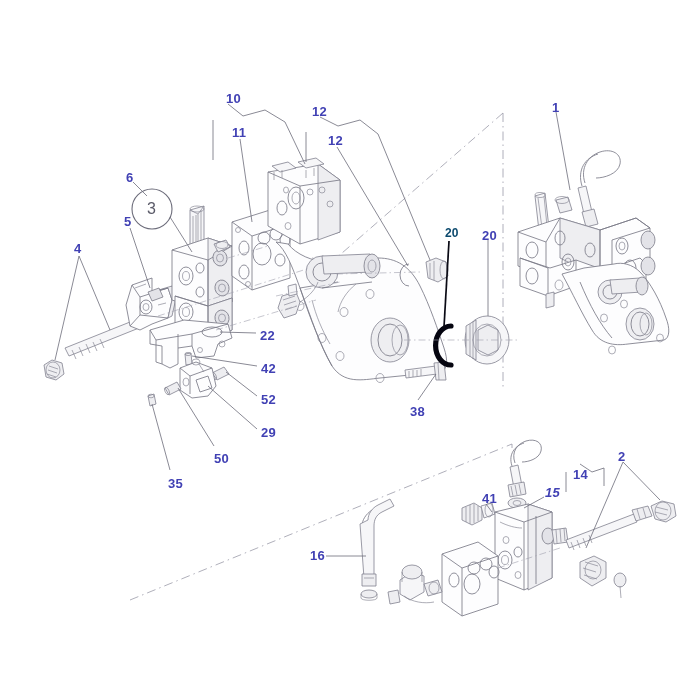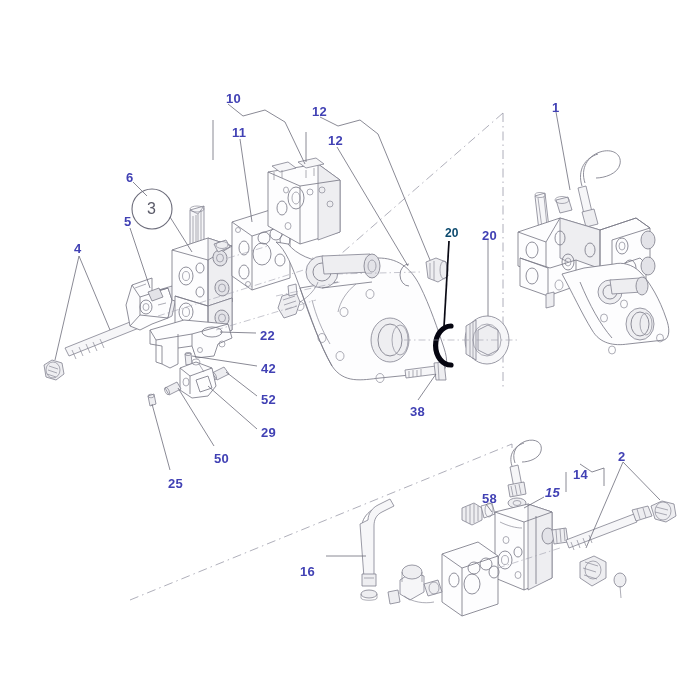--- a/index.html
+++ b/index.html
@@ -496,25 +496,25 @@
   <div class="callout-label" style="left:618px; top:450px;">2</div>
   <div class="callout-label" style="left:74px;  top:242px;">4</div>
   <div class="callout-label" style="left:124px; top:215px;">5</div>
   <div class="callout-label" style="left:126px; top:171px;">6</div>
   <div class="callout-label" style="left:226px; top:92px;">10</div>
   <div class="callout-label" style="left:232px; top:126px;">11</div>
   <div class="callout-label" style="left:312px; top:105px;">12</div>
   <div class="callout-label" style="left:328px; top:134px;">12</div>
   <div class="callout-label" style="left:573px; top:468px;">14</div>
   <div class="callout-label" style="left:545px; top:486px;font-style:italic;">15</div>
-  <div class="callout-label" style="left:300px; top:549px;margin-top:16px;">16</div>
+  <div class="callout-label" style="left:310px; top:549px;">16</div>
   <div class="callout-label" style="left:482px; top:229px;">20</div>
   <div class="callout-label highlighted" style="left:445px; top:227px;">20</div>
-  <div class="callout-label" style="left:168px; top:477px;">25</div>
+  <div class="callout-label" style="left:168px; top:477px;">35</div>
   <div class="callout-label" style="left:410px; top:405px;">38</div>
   <div class="callout-label" style="left:260px; top:329px;">22</div>
   <div class="callout-label" style="left:261px; top:362px;">42</div>
   <div class="callout-label" style="left:261px; top:393px;">52</div>
   <div class="callout-label" style="left:261px; top:426px;">29</div>
   <div class="callout-label" style="left:214px; top:452px;">50</div>
-  <div class="callout-label" style="left:482px; top:492px;">58</div>
+  <div class="callout-label" style="left:482px; top:492px;">41</div>
 
 </div>
 
 </body></html>

